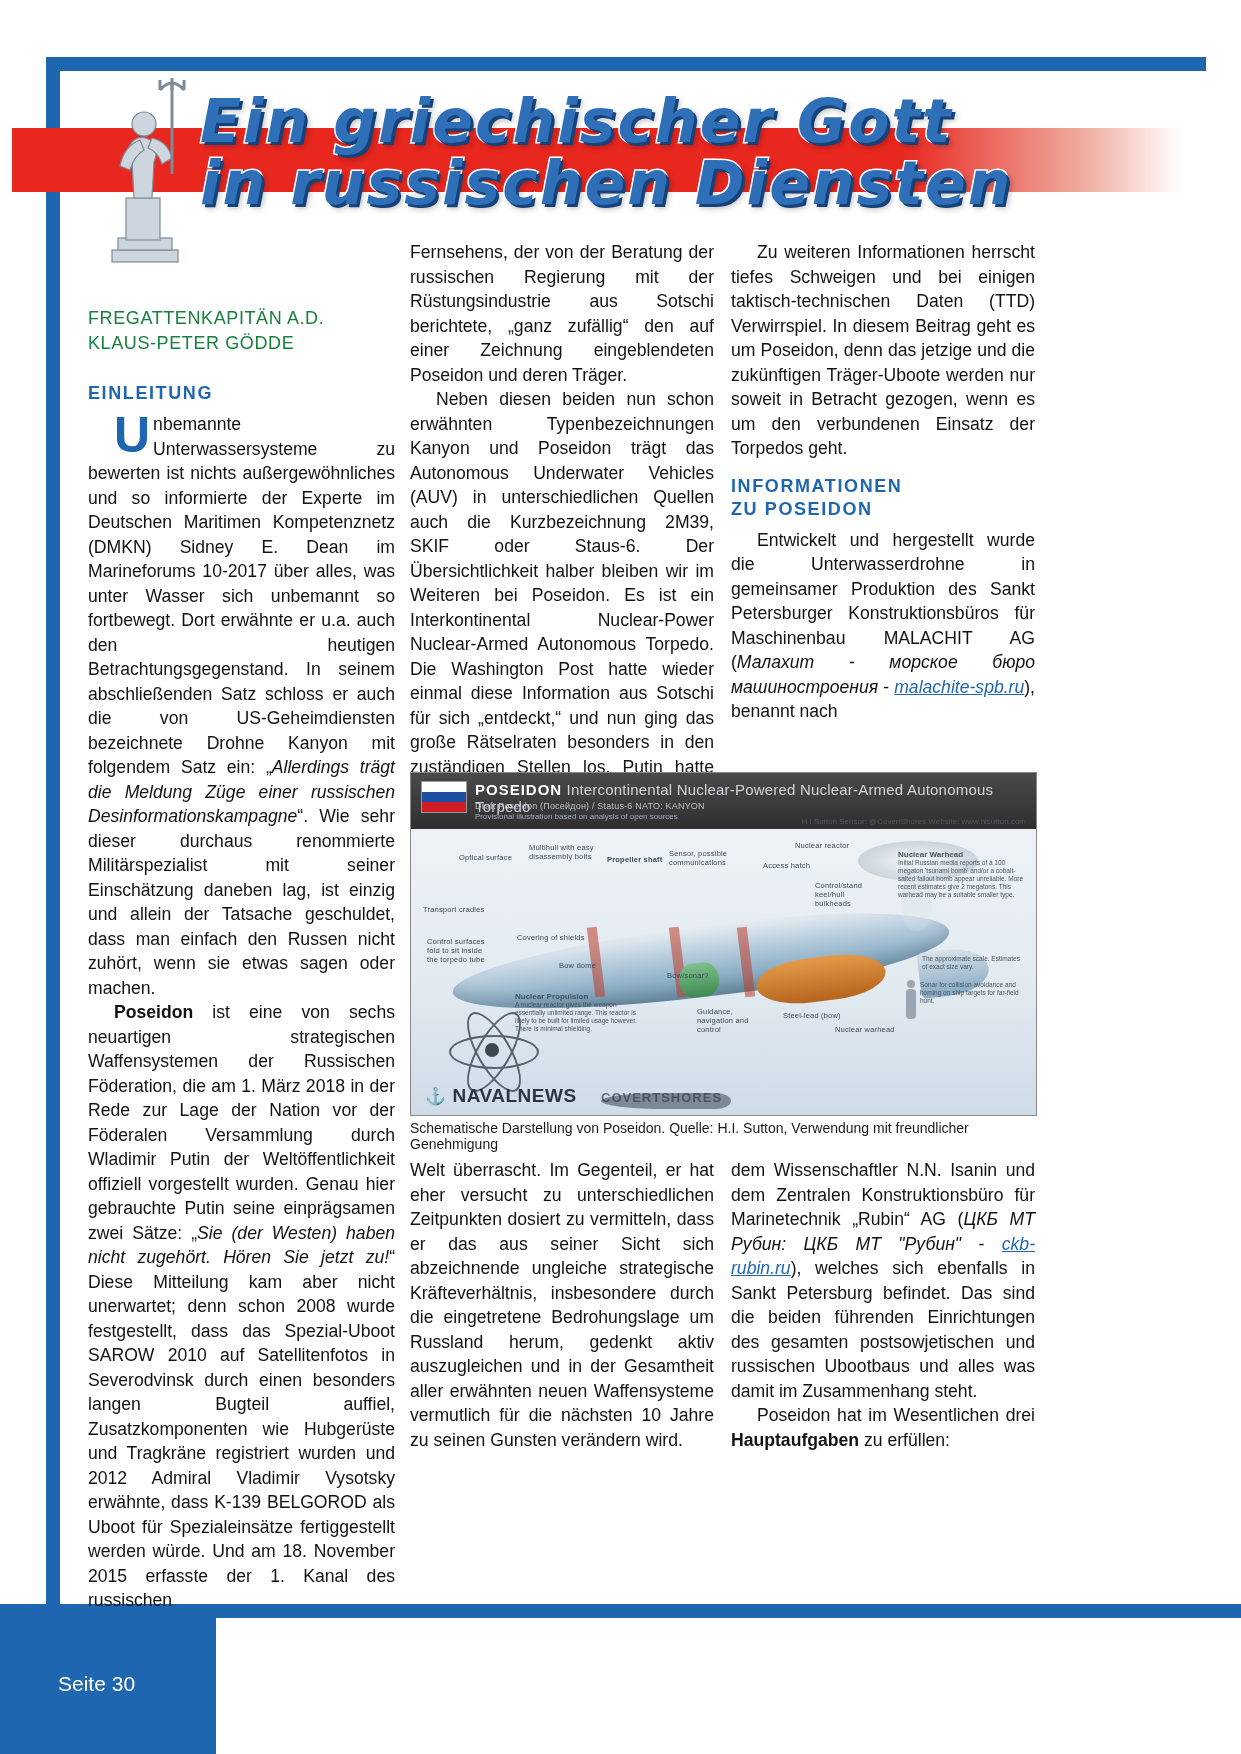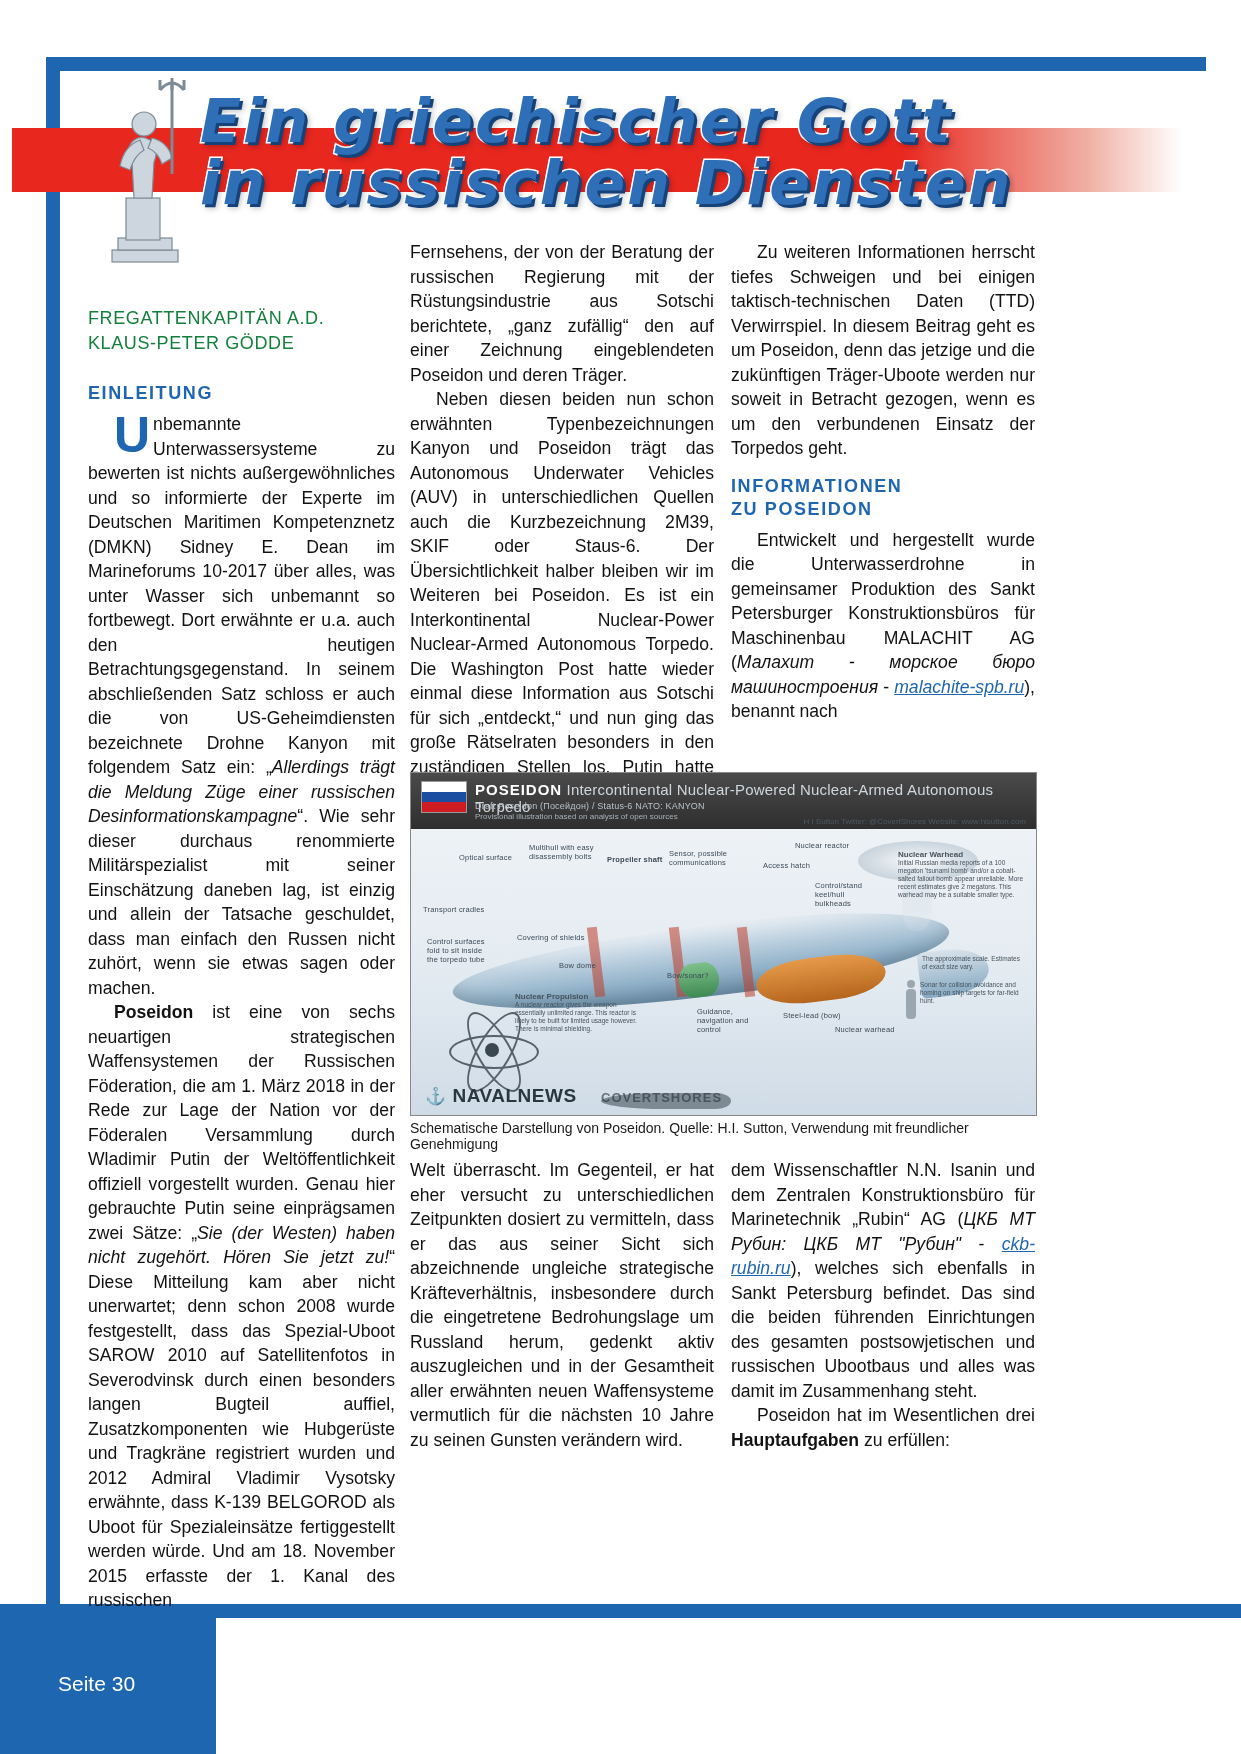--- a/index.html
+++ b/index.html
@@ -456,21 +456,21 @@
       <span>Entwickelt und hergestellt wurde die Unterwasserdrohne in gemeinsamer Produktion des Sankt Petersburger Konstruktionsbüros für Maschinenbau MALACHIT AG (</span><em class="ru">Малахит - морское бюро машиностроения</em><span> - </span><a class="link" href="#">malachite-spb.ru</a><span>), benannt nach</span>
     </p>
   </div>
 
   <div class="figure">
     <div class="fig-topbar">
       <div class="fig-flag"></div>
       <div class="fig-title"><span>POSEIDON</span><span class="sub"> Intercontinental Nuclear-Powered Nuclear-Armed Autonomous Torpedo</span></div>
       <div class="fig-sub1">Draft Poseidon (Посейдон) / Status-6 NATO: KANYON</div>
       <div class="fig-sub2">Provisional illustration based on analysis of open sources</div>
-      <div class="fig-credit">H I Sutton  Twitter: @CovertShores  Website: www.hisutton.com</div>
+      <div class="fig-credit">H I Sutton  Sensor: @CovertShores  Website: www.hisutton.com</div>
     </div>
 
     <div class="fig-body">
       <div class="torpedo"></div>
       <div class="torp-band" style="left:180px;"></div>
       <div class="torp-band" style="left:262px;"></div>
       <div class="torp-band" style="left:330px;"></div>
       <div class="torp-green"></div>
       <div class="torp-orange"></div>
       <div class="torp-nose"></div>

